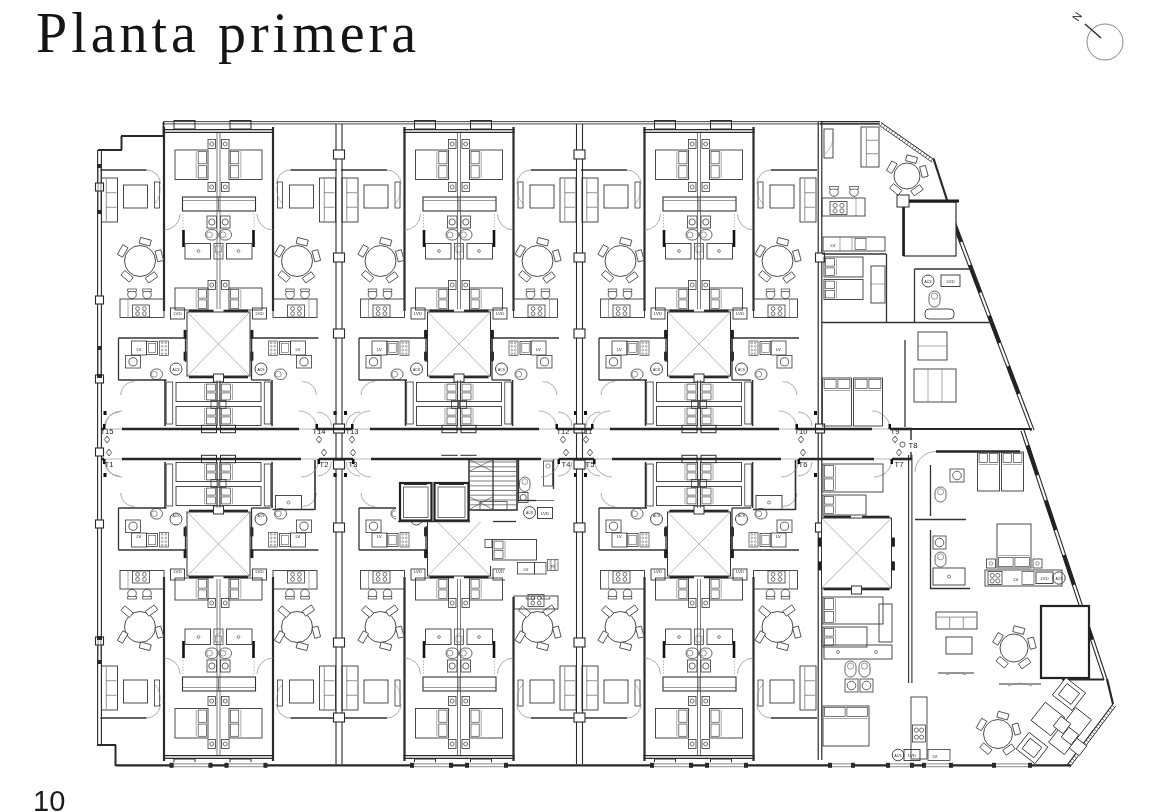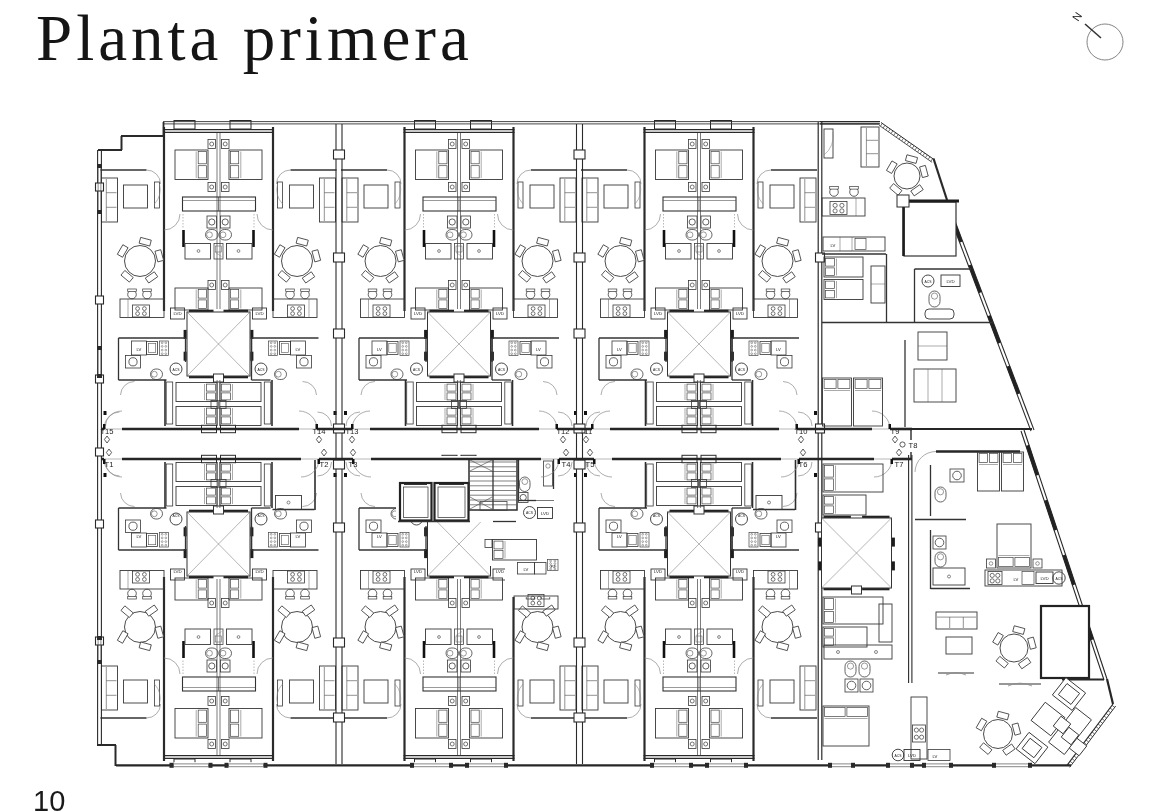--- a/index.html
+++ b/index.html
@@ -1,15 +1,15 @@
 <!DOCTYPE html>
 <html><head><meta charset="utf-8"><title>Planta primera</title><style>
 html,body{margin:0;padding:0;background:#fff;width:1170px;height:812px;overflow:hidden}
 body{font-family:"Liberation Sans",sans-serif;position:relative}
-.title{position:absolute;left:36px;top:1px;font-family:"Liberation Serif",serif;font-size:65px;color:#151515;letter-spacing:4px}
+.title{position:absolute;left:36px;top:1px;font-family:"Liberation Serif",serif;font-size:56px;color:#151515;letter-spacing:4px}
 .pagenum{position:absolute;left:33px;top:785px;font-size:29px;color:#1a1a1a}
 svg{position:absolute;left:0;top:0}
 </style></head><body>
 
 <div class="title">Planta primera</div>
 
 <div class="pagenum">10</div>
 <svg width="1170" height="812" viewBox="0 0 1170 812">
 
 <g>

